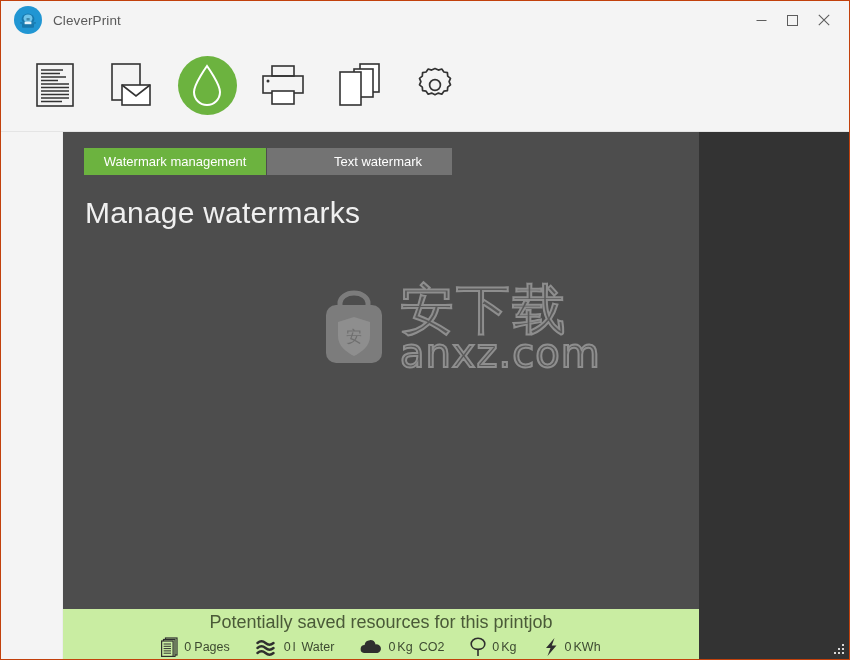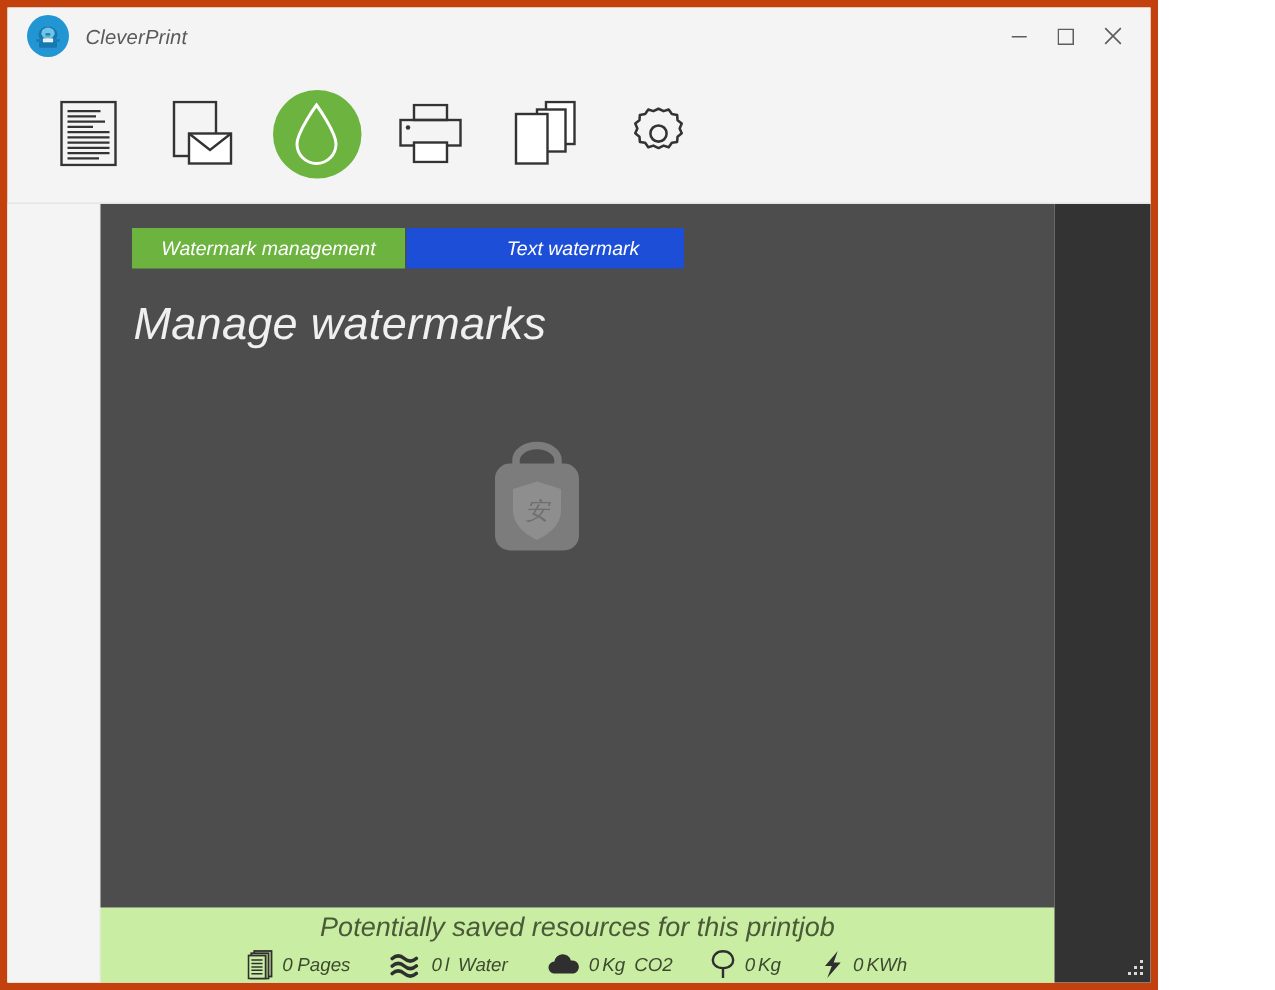--- a/index.html
+++ b/index.html
@@ -5,26 +5,25 @@
   * { box-sizing: border-box; margin: 0; padding: 0; }
   html, body {
     width: 850px; height: 660px;
     font-family: "Liberation Sans", sans-serif;
     background: #ffffff;
     overflow: hidden;
   }
 
   .window {
     position: relative;
-    width: 772px; height: 660px;
+    width: 850px; height: 660px;
     background: #f4f4f4;
-    border: 5px solid #c2410c;
+    border: 1px solid #c2410c;
     display: flex;
     flex-direction: column;
-    font-style: italic;
   }
 
   
   .titlebar {
     height: 38px;
     flex: 0 0 38px;
     background: #f4f4f4;
     display: flex;
     align-items: center;
     padding-left: 13px;
@@ -131,21 +130,21 @@
     height: 27px;
     display: flex;
     align-items: center;
     justify-content: center;
     color: #ffffff;
     font-size: 13px;
     cursor: pointer;
     padding: 0 10px;
   }
   .tab-active  { background: #6cb33f; width: 182px; }
-  .tab-idle    { background: #1d4ed8; width: 185px; padding-left: 47px; }
+  .tab-idle    { background: #737373; width: 185px; padding-left: 47px; }
 
   .page-title {
     color: #f0f0f0;
     font-size: 30px;
     font-weight: 400;
     padding: 21px 4px 0 22px;
     letter-spacing: .2px;
   }
 
   
@@ -329,20 +328,24 @@
         <div class="page-title">Manage watermarks</div>
 
         <div class="site-watermark">
           <span>
             <svg width="72" height="82" viewBox="0 0 72 82">
               <path d="M22 22 v-4 a14 10 0 0 1 28 0 v4" fill="none" stroke="#7c7c7c" stroke-width="5"></path>
               <rect x="8" y="20" width="56" height="58" rx="10" fill="#7c7c7c"></rect>
               <path d="M36 32 L52 37 v14 c0 10 -8 16 -16 20 c-8 -4 -16 -10 -16 -20 V37 Z" fill="#8e8e8e"></path>
               <text x="36" y="57" text-anchor="middle" font-size="16" fill="#6f6f6f" font-family="DejaVu Sans, sans-serif">安</text>
             </svg>
+          </span>
+          <span class="wm-text">
+            <span style="font-size:54px;line-height:50px;color:#595959;-webkit-text-stroke:2px #8e8e8e;font-family:'DejaVu Sans',sans-serif;letter-spacing:2px;">安下载</span>
+            <span style="font-size:40px;line-height:36px;color:#595959;-webkit-text-stroke:2px #8e8e8e;font-family:'DejaVu Sans',sans-serif;letter-spacing:1px;">anxz.com</span>
           </span>
         </div>
 
       </div>
 
       <div class="statusbar">
         <div class="status-head">Potentially saved resources for this printjob</div>
         <div class="status-items">
 
           <div class="status-item">

